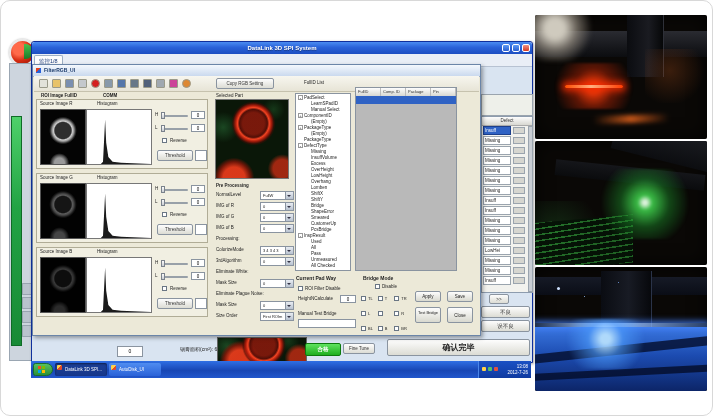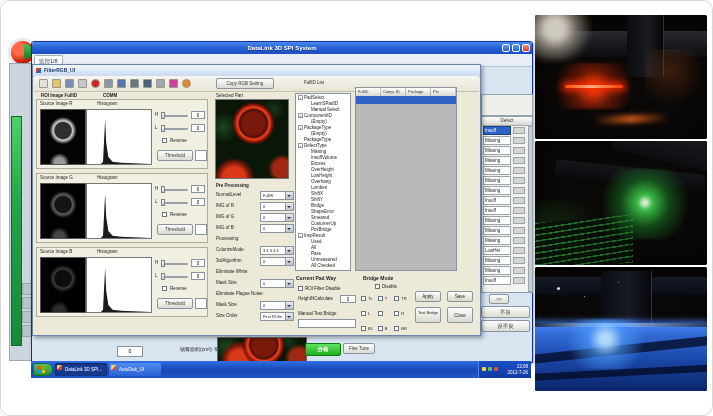--- a/index.html
+++ b/index.html
@@ -311,20 +311,21 @@
     <div class="abs side-btn" style="left:449px;top:264px;width:49px;height:12px;font-size:5.5px;line-height:11px;">不良</div>
     <div class="abs side-btn" style="left:449px;top:278px;width:49px;height:12px;font-size:5.5px;line-height:11px;">误不良</div>
 
     <div class="abs" id="status-field">0</div>
     <div class="abs" id="status-text">锡膏面积(cm²): 62/32</div>
     <div class="abs" id="status-thumb">
         <div class="fluor"></div>
       </div>
     <div class="abs" id="pass-btn">合格</div>
     <div class="abs side-btn" id="finetune-btn">Fine Tune</div>
+    <div class="abs side-btn" id="confirm-btn">确认完毕</div>
 
     <div class="abs" id="dialog">
       <div class="abs" id="dlg-titlebar">
         <div class="abs" id="dlg-icon"></div>
         <div class="abs" id="dlg-title">FilterRGB_UI</div>
       </div>
       <div class="abs" id="dlg-toolbar">
         <span>
           
         

